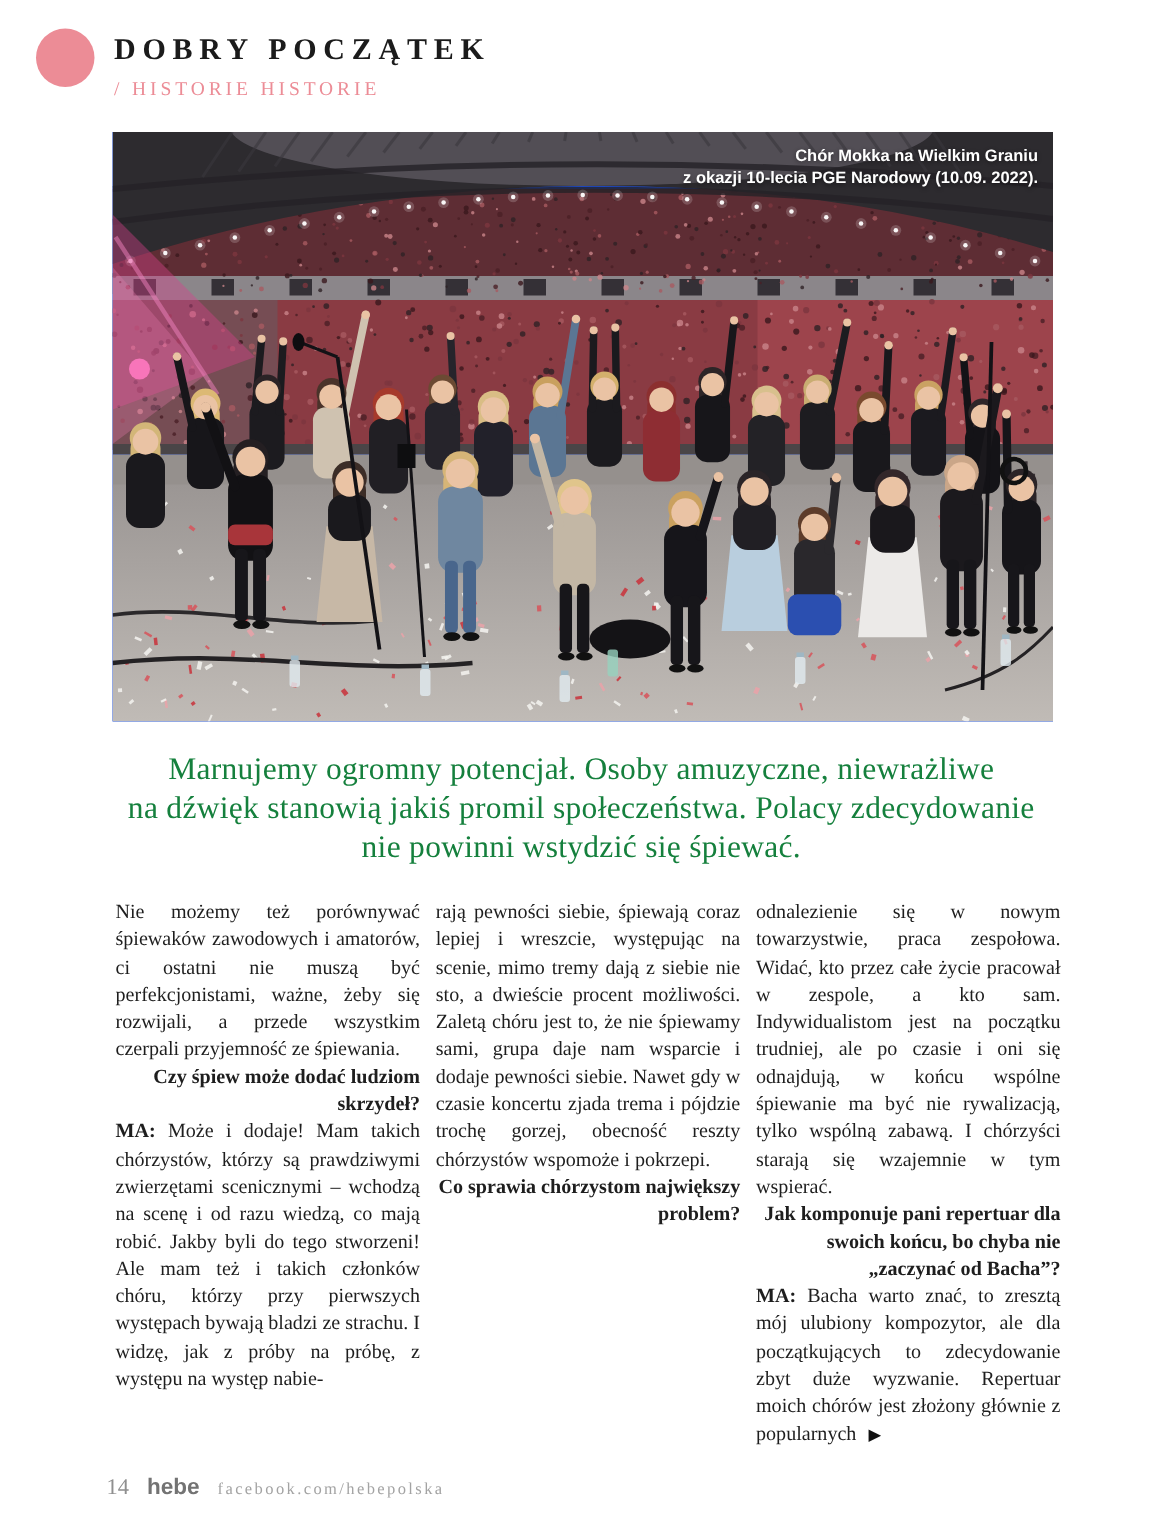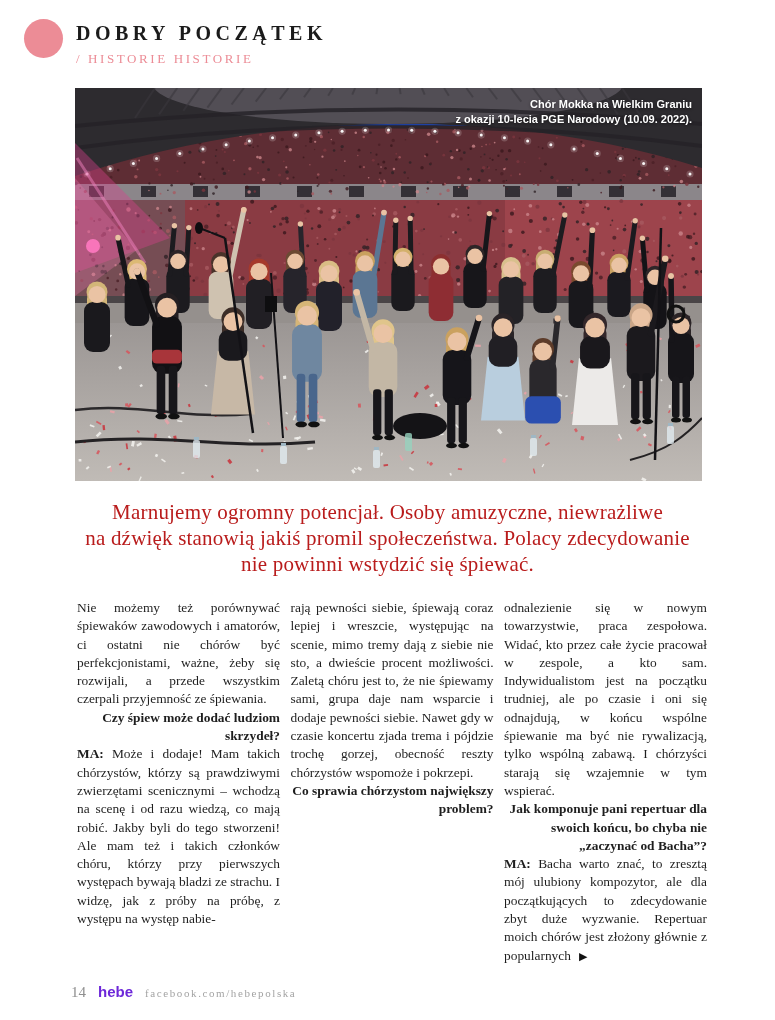--- a/index.html
+++ b/index.html
@@ -12,35 +12,35 @@
 
   
   .photo{position:absolute;left:75px;top:88px;width:627px;height:393px;background:#1d4ed8;overflow:hidden;}
   .photo svg{display:block;width:627px;height:393px;}
   .photo-caption{position:absolute;top:9px;right:10px;text-align:right;color:#fff;
     font-family:"Liberation Sans",sans-serif;font-weight:700;font-size:11px;line-height:14.5px;
     text-shadow:0 1px 3px rgba(0,0,0,.45);}
 
   
   .quote{position:absolute;left:30px;top:499px;width:715px;text-align:center;
-    font-size:21px;line-height:26px;letter-spacing:.2px;color:#b91c1c;}
+    font-size:21px;line-height:26px;letter-spacing:.2px;color:#15803d;}
 
   
   .columns{position:absolute;left:77px;top:599px;width:630px;display:flex;gap:10.5px;
     font-size:13.4px;line-height:18.3px;color:#1e1e1e;}
   .col{width:203px;hyphens:auto;-webkit-hyphens:auto;}
   .col p{margin:0;}
   .col p.para{text-align:justify;}
   .col p.question{font-weight:700;text-align:right;}
   .cont{font-family:"DejaVu Sans",sans-serif;font-size:11px;margin-left:8px;color:#111;}
 
   
   .footer{position:absolute;left:71px;top:983px;display:flex;align-items:baseline;gap:12px;}
   .page-num{font-size:15px;color:#8f8f8f;}
-  .hebe{font-family:"Liberation Sans",sans-serif;font-weight:700;font-size:15px;color:#6d28d9;}
+  .hebe{font-family:"Liberation Sans",sans-serif;font-weight:700;font-size:15px;color:#737373;}
   .url{font-size:11px;color:#a3a3a3;letter-spacing:1.6px;}
 </style>
 </head>
 <body>
 
 <div class="brand-circle" style="background: rgb(236, 140, 150);"></div>
 <div class="header-title">DOBRY POCZĄTEK</div>
 <div class="header-sub" style="color: rgb(236, 140, 150);">/ HISTORIE HISTORIE</div>
 
 <div class="photo">
@@ -1250,21 +1250,21 @@
 </div>
 
 <div class="quote">
   <div>Marnujemy ogromny potencjał. Osoby amuzyczne, niewrażliwe</div>
   <div>na dźwięk stanowią jakiś promil społeczeństwa. Polacy zdecydowanie</div>
   <div>nie powinni wstydzić się śpiewać.</div>
 </div>
 
 <div class="columns" id="columns">
     <div class="col">
-      <p class="para">Nie możemy też porównywać śpiewaków zawodowych i amatorów, ci ostatni nie chórów być perfekcjonistami, ważne, żeby się rozwijali, a przede wszystkim czerpali przyjemność ze śpiewania.</p>
+      <p class="para">Nie możemy też porównywać śpiewaków zawodowych i amatorów, ci ostatni nie muszą być perfekcjonistami, ważne, żeby się rozwijali, a przede wszystkim czerpali przyjemność ze śpiewania.</p>
       <p class="question">Czy śpiew może dodać ludziom skrzydeł?</p>
       <p class="para"><strong>MA:</strong> Może i dodaje! Mam takich chórzystów, którzy są prawdziwymi zwierzętami scenicznymi – wchodzą na scenę i od razu wiedzą, co mają robić. Jakby byli do tego stworzeni! Ale mam też i takich członków chóru, którzy przy pierwszych występach bywają bladzi ze strachu. I widzę, jak z próby na próbę, z występu na występ nabie-</p>
     </div>
     <div class="col">
       <p class="para">rają pewności siebie, śpiewają coraz lepiej i wreszcie, występując na scenie, mimo tremy dają z siebie nie sto, a dwieście procent możliwości. Zaletą chóru jest to, że nie śpiewamy sami, grupa daje nam wsparcie i dodaje pewności siebie. Nawet gdy w czasie koncertu zjada trema i pójdzie trochę gorzej, obecność reszty chórzystów wspomoże i pokrzepi.</p>
       <p class="question">Co sprawia chórzystom największy problem?</p>
     </div>
     <div class="col">
       <p class="para">odnalezienie się w nowym towarzystwie, praca zespołowa. Widać, kto przez całe życie pracował w zespole, a kto sam. Indywidualistom jest na początku trudniej, ale po czasie i oni się odnajdują, w końcu wspólne śpiewanie ma być nie rywalizacją, tylko wspólną zabawą. I chórzyści starają się wzajemnie w tym wspierać.</p>
       <p class="question">Jak komponuje pani repertuar dla swoich końcu, bo chyba nie „zaczynać od Bacha”?</p>

